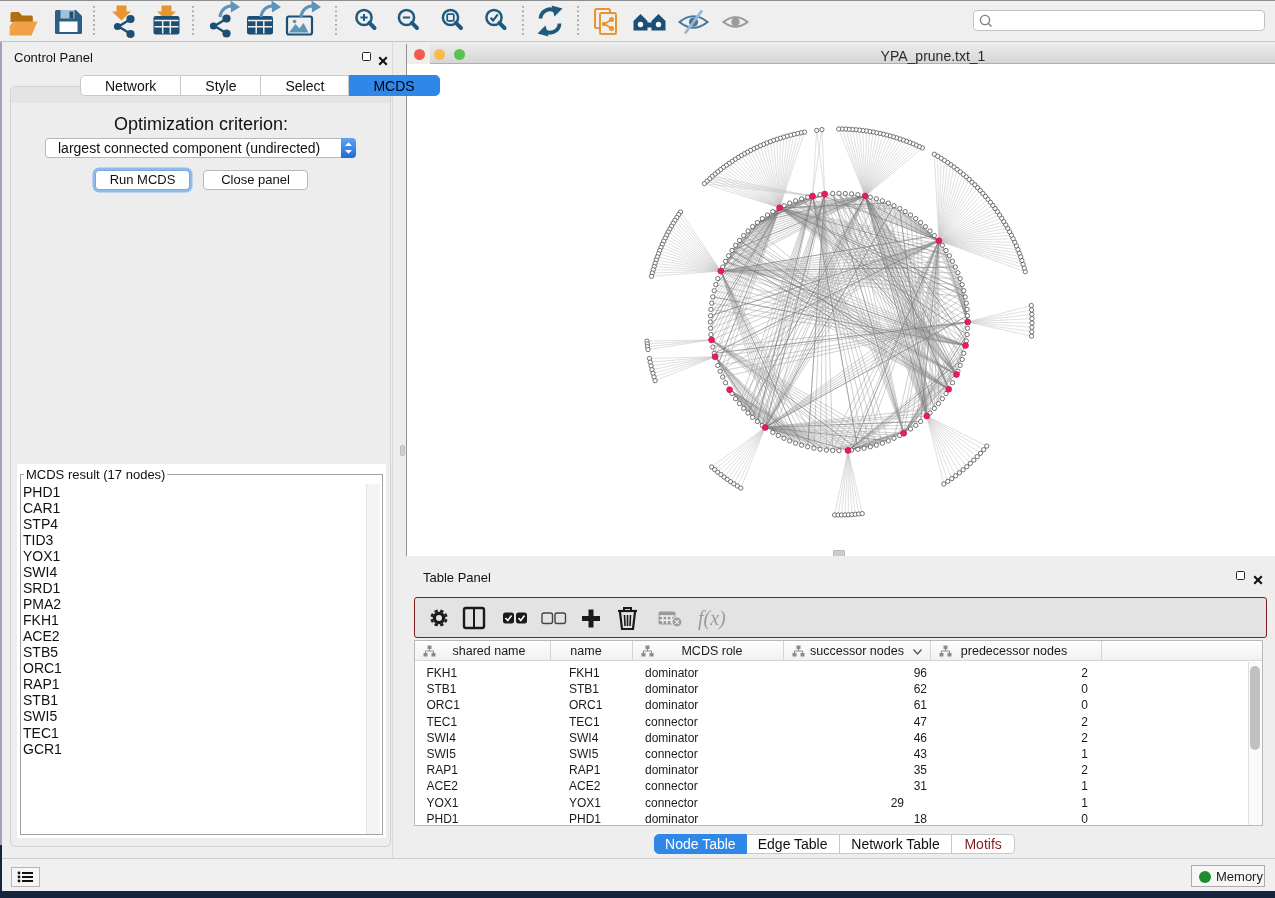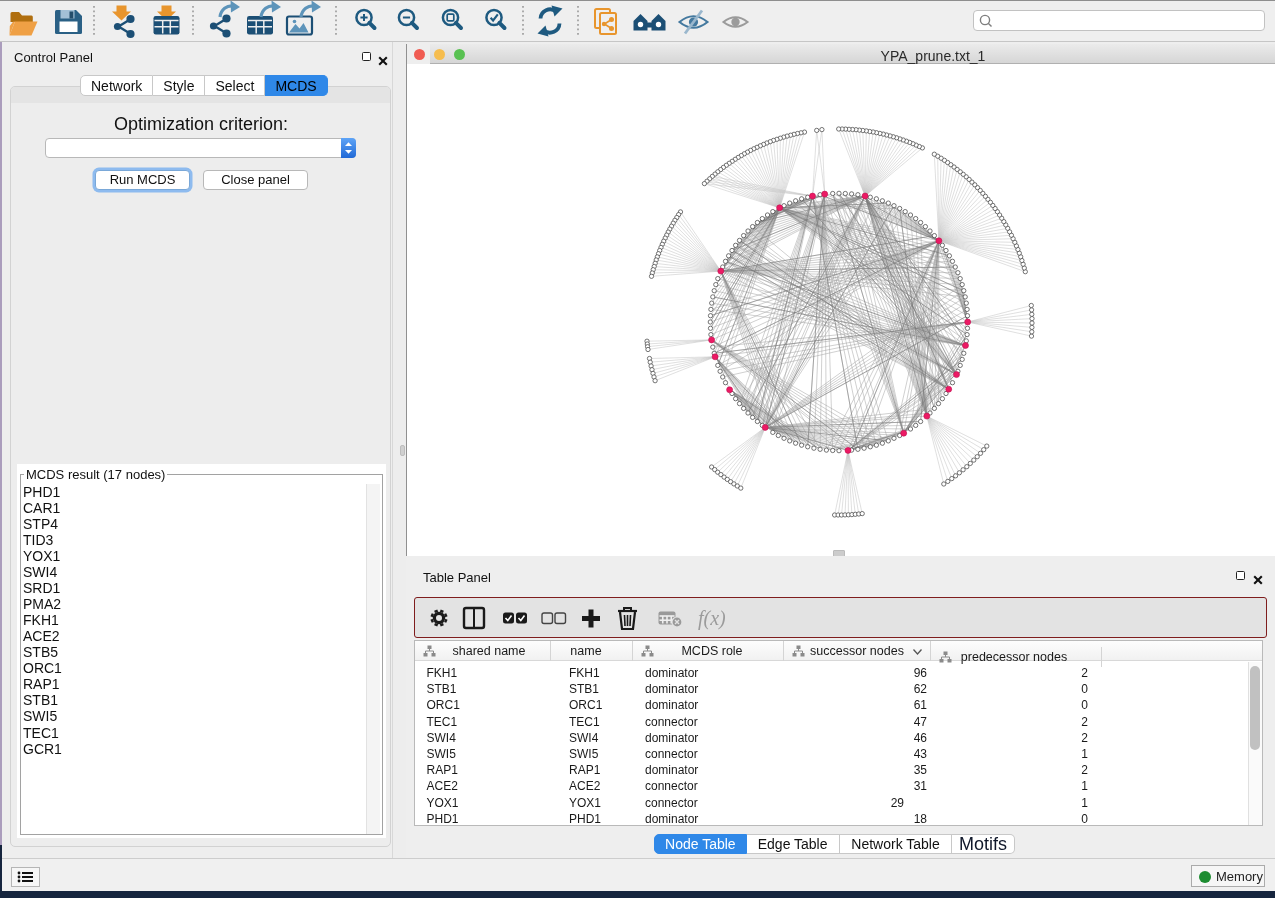--- a/index.html
+++ b/index.html
@@ -9,21 +9,21 @@
 #searchbox{position:absolute;left:973px;top:10px;width:292px;height:21px;
   background:#fff;border:1px solid #c2c2c2;border-radius:4px;}
 #leftstrip{position:absolute;left:0;top:42px;width:2px;height:803px;background:#ab9dbd;}
 #wallpaper{position:absolute;left:0;top:891px;width:1275px;height:7px;background:#16253e;overflow:hidden;}
 #cpanel{position:absolute;left:2px;top:42px;width:390px;height:816px;background:#eeeeee;}
 #cp-title{position:absolute;left:14px;top:50px;font-size:13px;color:#111;}
 .winbtn-sq{position:absolute;width:8.5px;height:8.5px;border:1.4px solid #222;border-radius:1.5px;background:#fff;}
 .winbtn-x{position:absolute;width:10px;height:10px;}
 .tabrow{position:absolute;height:21px;display:flex;z-index:6;}
 .tab{height:21px;line-height:20px;font-size:14px;color:#111;text-align:center;
-  background:#fff;border:1px solid #c8c8c8;border-left:none;padding:0 10px;}
+  background:#fff;border:1px solid #c8c8c8;border-left:none;padding:0 24px;}
 .tab.first{border-left:1px solid #c8c8c8;border-radius:5px 0 0 5px;}
 .tab.last{border-radius:0 5px 5px 0;}
 .tab.sel{background:#2f88e8;color:#000000;border-color:#2f88e8;}
 #cp-card{position:absolute;left:10px;top:86px;width:381px;height:761px;
   background:#ededed;border:1px solid #d2d2d2;border-radius:5px;}
 #cp-cardtop{position:absolute;left:11px;top:87px;width:379px;height:16px;background:#e4e4e4;border-radius:4px 4px 0 0;}
 #optlabel{position:absolute;left:1px;top:114px;width:400px;text-align:center;font-size:18px;color:#111;}
 #dropdown{position:absolute;left:45px;top:138px;width:311px;height:20px;background:#fff;
   border:1px solid #b8b8b8;border-radius:4px;font-size:14px;color:#111;line-height:19px;}
 #dropdown .dtext{position:absolute;left:12px;top:0;}
@@ -181,20 +181,21 @@
 <div class="tabrow" style="left:80px;top:75px;position:absolute;">
 <div class="tab first">Network</div>
     <div class="tab">Style</div>
     <div class="tab">Select</div>
     <div class="tab sel last">MCDS</div>
 </div>
 <div id="cp-card"></div>
 <div id="cp-cardtop"></div>
 <div id="optlabel">Optimization criterion:</div>
 <div id="dropdown">
+    <span class="dtext">largest connected component (undirected)</span>
 <span class="dbtn"><svg width="15" height="20" viewBox="0 0 15 20">
         <path d="M4 8 L7.5 4.2 L11 8 Z" fill="#fff"></path>
         <path d="M4 12 L7.5 15.8 L11 12 Z" fill="#fff"></path>
       </svg></span>
   </div>
 <div class="btn" id="runbtn">Run MCDS</div>
 <div class="btn" id="closebtn">Close panel</div>
 <div id="fswhite"></div>
 <div id="fsborder"></div>
 <div id="fslegend">MCDS result (17 nodes)</div>
@@ -1236,21 +1237,21 @@
         </g>
         <g stroke="#8a8a8a" fill="none" stroke-width="1">
           <path d="M2.5 8 L2.5 6 L10.5 6 L10.5 8 M6.5 6 L6.5 4"></path>
         </g>
       </svg>
       <div style="position:absolute;top:3px;left:73px;transform:translateX(-50%);font-size:12.5px;color:#1a1a1a;white-space:nowrap;">successor nodes</div>
       <svg width="9" height="6" viewBox="0 0 9 6" style="position:absolute;top:8px;right:8px;">
         <path d="M0.5 0.5 L4.5 5 L8.5 0.5" fill="none" stroke="#555" stroke-width="1.3"></path>
       </svg>
     </div>
-    <div class="hcell" style="left:516px;width:171px;margin-top:6px;">
+    <div class="hcell" style="left:516px;width:171px;">
       <svg width="13" height="13" viewBox="0 0 13 13" style="position:absolute;top:4px;left:8px;">
         <g fill="#8a8a8a">
           <rect x="4.5" y="0.5" width="4" height="3.5"></rect>
           <rect x="0.5" y="8" width="4" height="3.5"></rect>
           <rect x="8.5" y="8" width="4" height="3.5"></rect>
         </g>
         <g stroke="#8a8a8a" fill="none" stroke-width="1">
           <path d="M2.5 8 L2.5 6 L10.5 6 L10.5 8 M6.5 6 L6.5 4"></path>
         </g>
       </svg>
@@ -1328,21 +1329,21 @@
       <span class="tc" style="left:429px;width:83px;text-align:right;">18</span>
       <span class="tc" style="left:593px;width:80px;text-align:right;">0</span>
     </div>
   </div>
 <div id="vscroll"></div>
 <div id="vthumb"></div>
 <div style="position:absolute;top:833.7px;left:654px;height:20px;display:flex;">
     <div style="width:92.70000000000005px;height:20px;line-height:19px;font-size:14px;text-align:center;border:1px solid #c8c8c8;background:#2f88e8;color:#fff;border-color:#2f88e8;border-radius:5px 0 0 5px;">Node Table</div>
     <div style="width:92.89999999999998px;height:20px;line-height:19px;font-size:14px;text-align:center;border:1px solid #c8c8c8;border-left:none;background:#fff;color:#111;">Edge Table</div>
     <div style="width:112.89999999999998px;height:20px;line-height:19px;font-size:14px;text-align:center;border:1px solid #c8c8c8;border-left:none;background:#fff;color:#111;">Network Table</div>
-    <div style="width:62.299999999999955px;height:20px;line-height:19px;font-size:18px;text-align:center;border:1px solid #c8c8c8;border-left:none;background:#fff;color:#0f172a;border-radius:0 5px 5px 0;">Motifs</div>
+    <div style="width:62.299999999999955px;height:20px;line-height:19px;font-size:14px;text-align:center;border:1px solid #c8c8c8;border-left:none;background:#fff;color:#7f1d1d;border-radius:0 5px 5px 0;">Motifs</div>
   </div>
 <div id="statusbar"></div>
 <div id="listbtn"><svg width="27" height="18" viewBox="0 0 27 18">
       <g fill="#111">
         <circle cx="7" cy="5" r="1.4"></circle>
         <circle cx="7" cy="9" r="1.4"></circle>
         <circle cx="7" cy="13" r="1.4"></circle>
         <rect x="10" y="4" width="11" height="2"></rect>
         <rect x="10" y="8" width="11" height="2"></rect>
         <rect x="10" y="12" width="11" height="2"></rect>

